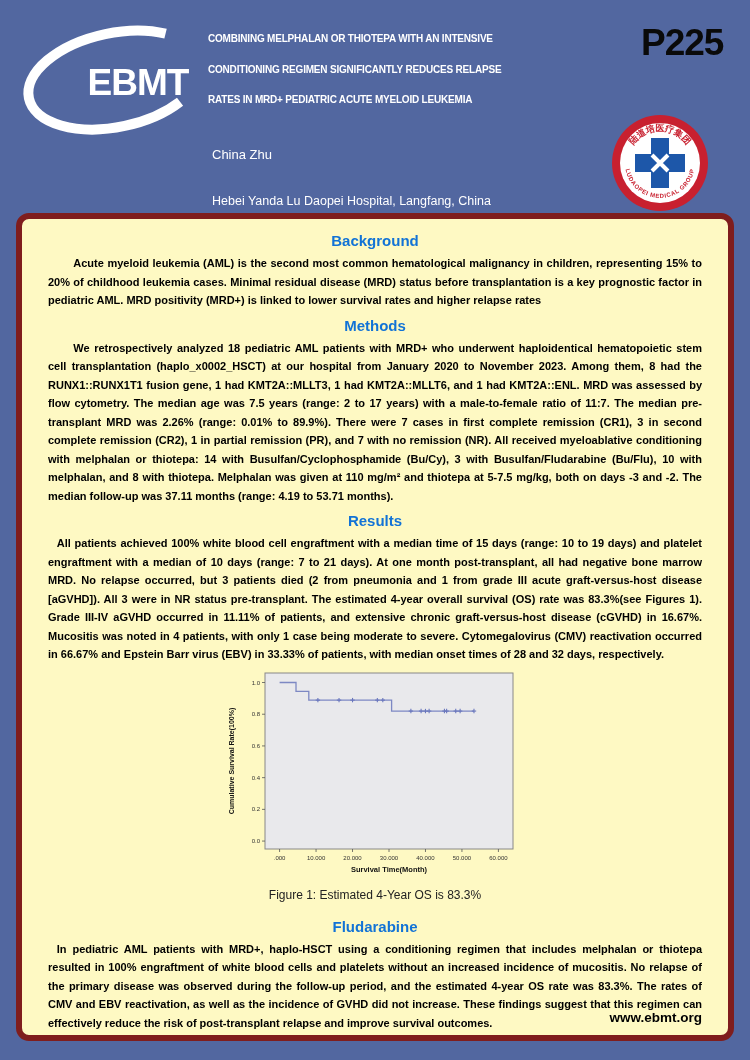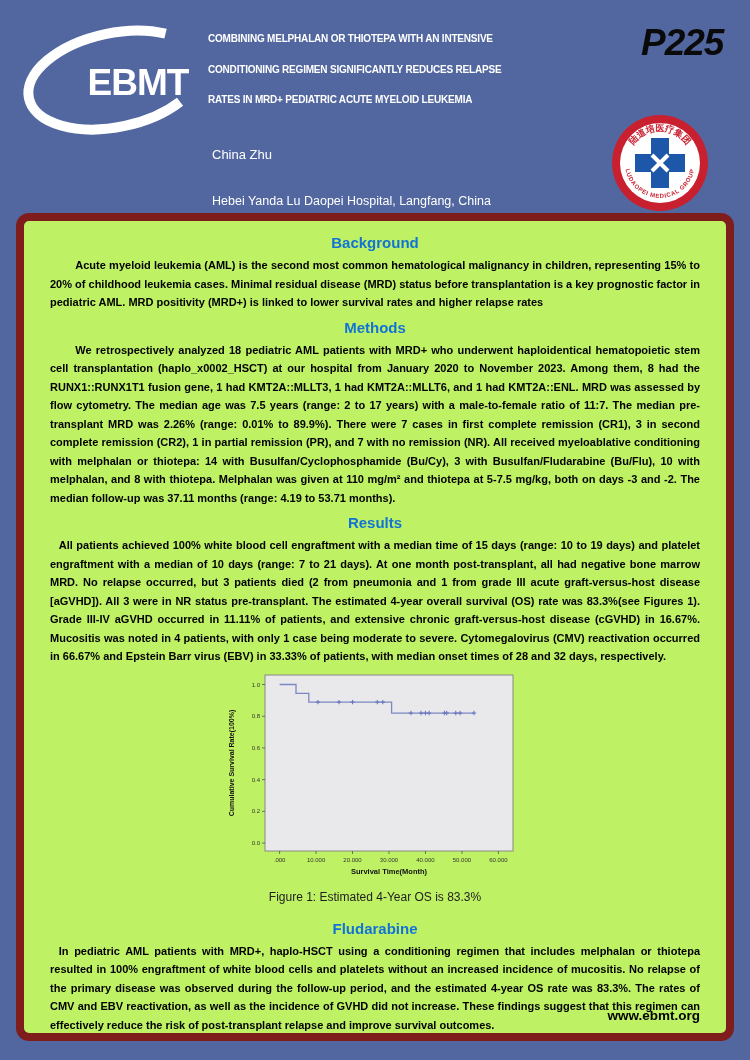--- a/index.html
+++ b/index.html
@@ -11,29 +11,29 @@
   
   .header{position:absolute;left:0;top:0;width:750px;height:213px;}
   .ebmt-logo{position:absolute;left:16px;top:20px;}
   .poster-title{
     position:absolute;left:208px;top:24px;width:450px;
     color:#ffffff;font-weight:bold;font-size:10px;letter-spacing:-0.2px;
     line-height:30.5px;white-space:nowrap;
   }
   .poster-number{
     position:absolute;left:641px;top:22px;
-    color:#0a0a0a;font-weight:bold;font-size:37px;letter-spacing:-1px;font-style:italic;
+    color:#0a0a0a;font-weight:bold;font-size:37px;letter-spacing:-1px;
   }
   .author{position:absolute;left:212px;top:147px;color:#ffffff;font-size:13px;}
   .affiliation{position:absolute;left:212px;top:194px;color:#ffffff;font-size:12.5px;}
   .group-logo{position:absolute;left:610px;top:113px;}
   
   .card{
     position:absolute;left:16px;right:16px;top:213px;height:828px;
-    background:#bef264;border:8px solid #7f1d1d;border-radius:13px;
+    background:#fef9c3;border:6px solid #7f1d1d;border-radius:13px;
     box-sizing:border-box;padding:6px 26px 0 26px;overflow:hidden;
   }
   .section-heading{
     text-align:center;color:#1273d6;font-weight:bold;font-size:15px;
     margin:7px 0 5px 0;
   }
   .body-text{
     margin:0;color:#000;font-weight:bold;font-size:11px;line-height:18.5px;
     text-align:justify;
   }

